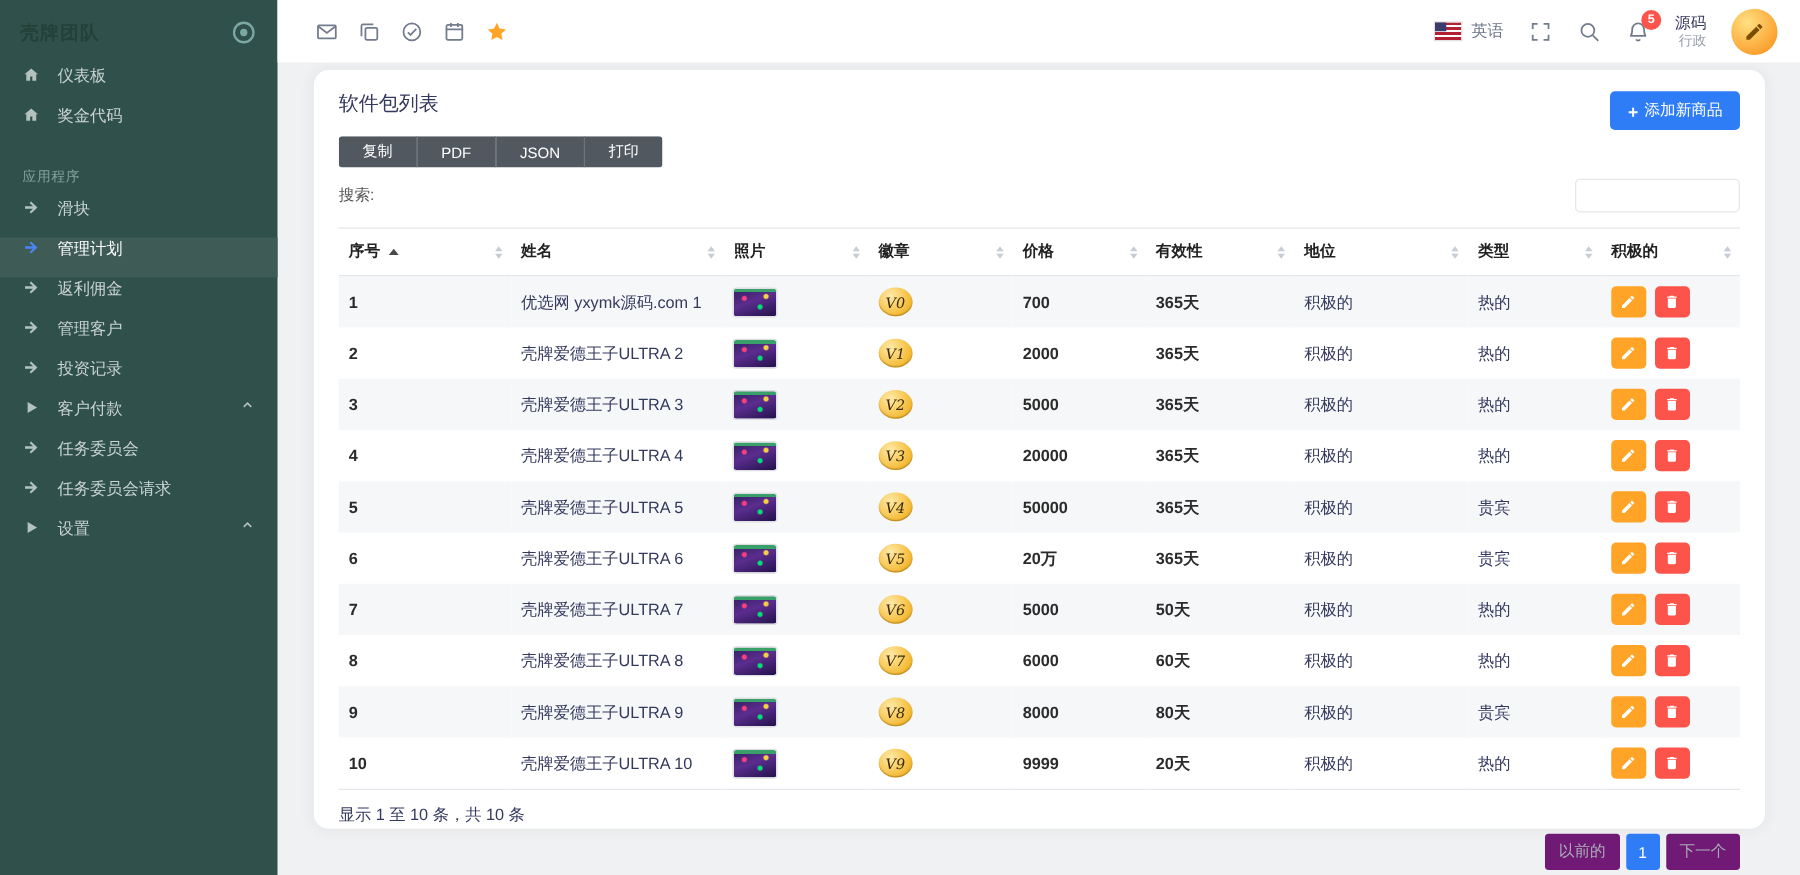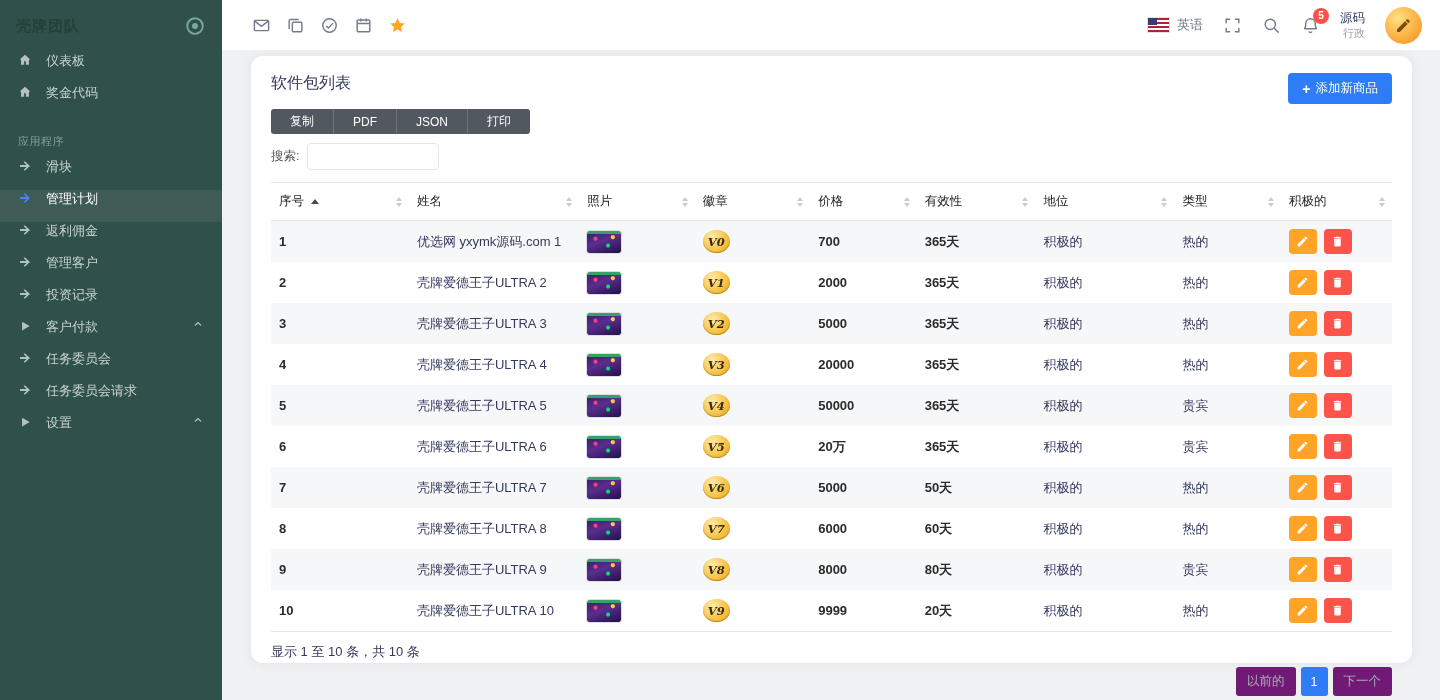--- a/index.html
+++ b/index.html
@@ -44,27 +44,27 @@
   
   .main{flex:1;padding:6px 28px 0 29px;overflow:hidden}
   .card{background:#fff;border-radius:12px;box-shadow:0 0 12px rgba(28,39,60,.07);padding:17px 20px 14px;height:607px;display:flex;flex-direction:column}
   .card-head{display:flex;justify-content:space-between;align-items:flex-start}
   .page-title{font-size:16px;color:#34395e;font-weight:500;margin-bottom:15px}
   .btn-add{background:var(--accent-blue,#2e7cf6);color:#fff;border:none;border-radius:4px;font-size:12.5px;padding:7px 14px;display:inline-flex;align-items:center;gap:5px;cursor:pointer;font-family:inherit}
   .btn-add .plus{font-size:14px;font-weight:bold;line-height:1}
   .export-group{display:inline-flex;border-radius:3px;overflow:hidden}
   .export-btn{background:#51585f;color:#fff;border:none;border-right:1px solid #6d7379;font-size:12px;padding:4px 19px;cursor:pointer;font-family:inherit}
   .export-btn:last-child{border-right:none}
-  .search-row{display:flex;justify-content:flex-start;align-items:center;margin:9px 0 12px;gap:8px}
+  .search-row{display:flex;justify-content:space-between;align-items:center;margin:9px 0 12px;gap:8px}
   .search-label{font-size:12.5px;color:#555}
   .search-input{width:132px;height:27px;border:1px solid #e3e6ea;border-radius:4px;padding:0 8px;font-size:12.5px;outline:none;font-family:inherit}
 
   
   table{width:100%;border-collapse:collapse;font-size:13px;table-layout:fixed}
-  thead th{text-align:left;padding:10px 8px;border-top:1px solid #e3e6ea;border-bottom:1px solid #e3e6ea;color:#222;font-size:12.5px;font-weight:normal;position:relative;cursor:pointer}
+  thead th{text-align:left;padding:10px 8px;border-top:1px solid #e3e6ea;border-bottom:1px solid #e3e6ea;color:#222;font-size:12.5px;font-weight:bold;position:relative;cursor:pointer}
   th:nth-child(1),td:nth-child(1){width:12.3%}
   th:nth-child(2),td:nth-child(2){width:15.2%}
   th:nth-child(3),td:nth-child(3){width:10.3%}
   th:nth-child(4),td:nth-child(4){width:10.3%}
   th:nth-child(5),td:nth-child(5){width:9.5%}
   th:nth-child(6),td:nth-child(6){width:10.6%}
   th:nth-child(7),td:nth-child(7){width:12.4%}
   th:nth-child(8),td:nth-child(8){width:9.5%}
   .th-label{margin-right:3px}
   .sort-pair{position:absolute;right:7px;top:50%;transform:translateY(-50%);display:flex;flex-direction:column;gap:2px}
@@ -79,21 +79,21 @@
   .photo-thumb{display:inline-block;width:34px;height:22px;border-radius:2px;vertical-align:middle;
     background:
       radial-gradient(circle at 25% 35%, rgba(255,64,129,.95) 0 1.5px, transparent 2.6px),
       radial-gradient(circle at 62% 66%, rgba(0,230,118,.95) 0 1.5px, transparent 2.6px),
       radial-gradient(circle at 76% 28%, rgba(255,215,64,.95) 0 1.5px, transparent 2.6px),
       linear-gradient(#3aa06a 0 3px, transparent 3px),
       linear-gradient(160deg,#31205e 0%,#5b2d8f 45%,#23114a 100%);
     outline:1px solid #dcdee2}
   .badge-coin{display:inline-flex;align-items:center;justify-content:center;width:27px;height:23px;border-radius:50%;
     background:radial-gradient(circle at 35% 30%,#ffeaa8,var(--badge-gold,#f5bd3a) 65%,#d99c20);
-    font-family:"DejaVu Serif","Liberation Serif",serif;font-style:italic;font-weight:bold;font-size:11.5px;color:#3a2a06;
+    font-family:"DejaVu Serif","Liberation Serif",serif;font-style:italic;font-weight:normal;font-size:11.5px;color:#3a2a06;
     box-shadow:inset 0 -1px 1px rgba(120,80,0,.45)}
   .act{display:inline-flex;gap:7px}
   .btn-edit,.btn-delete{width:28px;height:25px;border:none;border-radius:4px;display:inline-flex;align-items:center;justify-content:center;color:#fff;cursor:pointer}
   .btn-edit{background:var(--edit-orange,#ffa426)}
   .btn-delete{background:var(--delete-red,#fc544b)}
   .btn-edit svg,.btn-delete svg{width:13px;height:13px;display:block}
 
   .table-footer{margin-top:11px;font-size:13px;color:#34395e}
   .pagination{display:flex;justify-content:flex-end;gap:5px;margin-top:6px}
   .page-btn{border:none;border-radius:3px;font-size:12.5px;padding:6px 11px;cursor:pointer;font-family:inherit}

